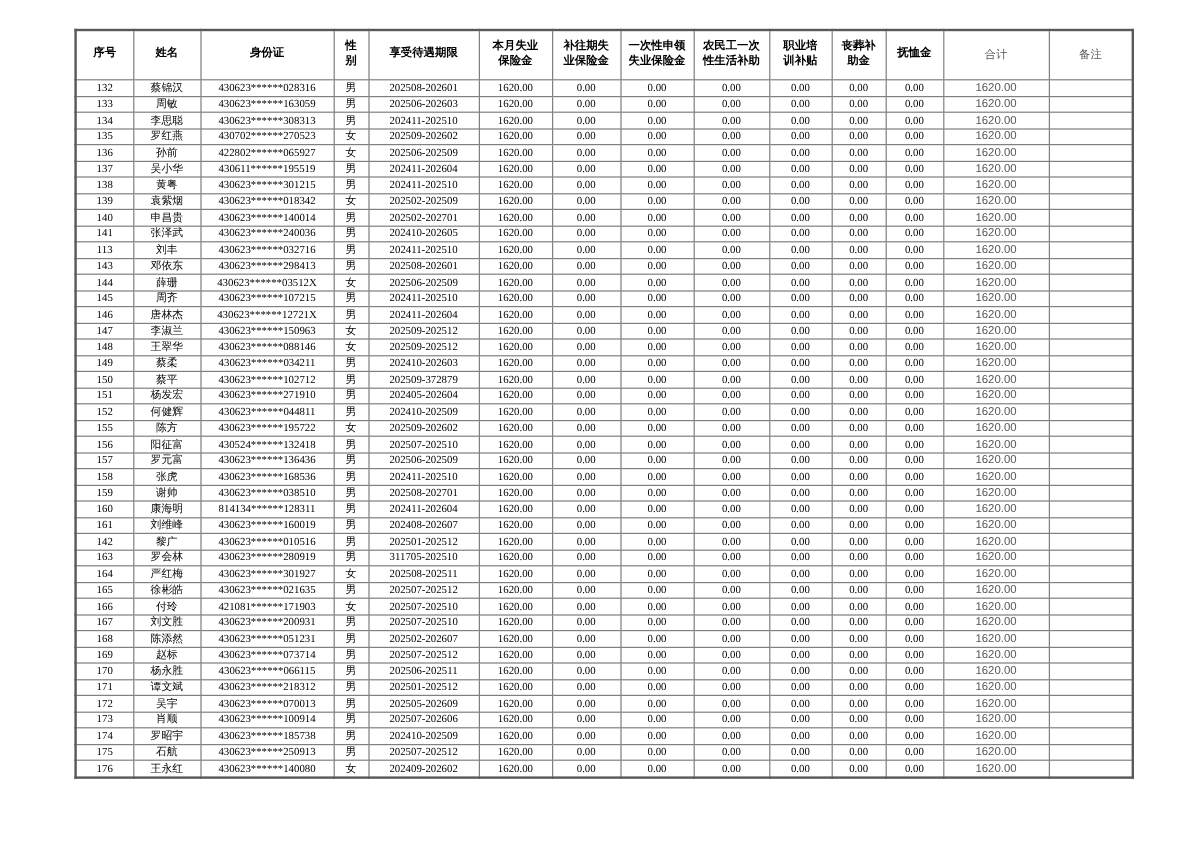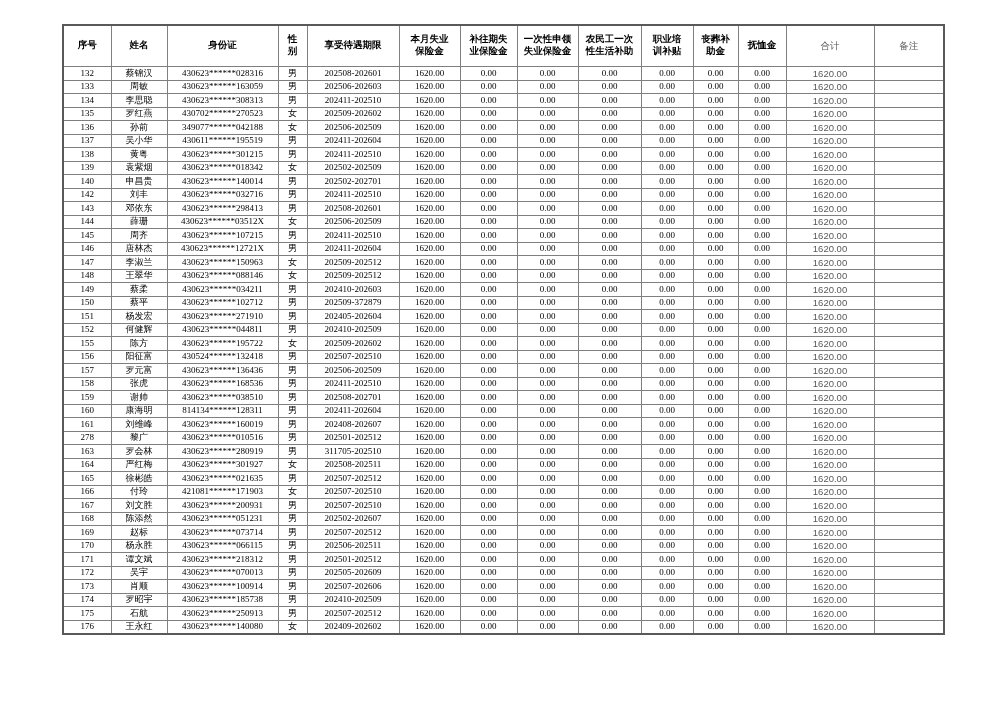--- a/index.html
+++ b/index.html
@@ -175,21 +175,21 @@
           <td class="col-migrant">0.00</td>
           <td class="col-training">0.00</td>
           <td class="col-funeral">0.00</td>
           <td class="col-pension">0.00</td>
           <td class="col-total">1620.00</td>
           <td class="col-remark"></td>
         </tr>
         <tr>
           <td class="col-index">136</td>
           <td class="col-name">孙前</td>
-          <td class="col-id">349077******042188</td>
+          <td class="col-id">422802******065927</td>
           <td class="col-gender">女</td>
           <td class="col-period">202506-202509</td>
           <td class="col-monthly">1620.00</td>
           <td class="col-backpay">0.00</td>
           <td class="col-onetime">0.00</td>
           <td class="col-migrant">0.00</td>
           <td class="col-training">0.00</td>
           <td class="col-funeral">0.00</td>
           <td class="col-pension">0.00</td>
           <td class="col-total">1620.00</td>
@@ -253,21 +253,37 @@
           <td class="col-backpay">0.00</td>
           <td class="col-onetime">0.00</td>
           <td class="col-migrant">0.00</td>
           <td class="col-training">0.00</td>
           <td class="col-funeral">0.00</td>
           <td class="col-pension">0.00</td>
           <td class="col-total">1620.00</td>
           <td class="col-remark"></td>
         </tr>
         <tr>
-          <td class="col-index">142</td>
+          <td class="col-index">141</td>
+          <td class="col-name">张泽武</td>
+          <td class="col-id">430623******240036</td>
+          <td class="col-gender">男</td>
+          <td class="col-period">202410-202605</td>
+          <td class="col-monthly">1620.00</td>
+          <td class="col-backpay">0.00</td>
+          <td class="col-onetime">0.00</td>
+          <td class="col-migrant">0.00</td>
+          <td class="col-training">0.00</td>
+          <td class="col-funeral">0.00</td>
+          <td class="col-pension">0.00</td>
+          <td class="col-total">1620.00</td>
+          <td class="col-remark"></td>
+        </tr>
+        <tr>
+          <td class="col-index">113</td>
           <td class="col-name">刘丰</td>
           <td class="col-id">430623******032716</td>
           <td class="col-gender">男</td>
           <td class="col-period">202411-202510</td>
           <td class="col-monthly">1620.00</td>
           <td class="col-backpay">0.00</td>
           <td class="col-onetime">0.00</td>
           <td class="col-migrant">0.00</td>
           <td class="col-training">0.00</td>
           <td class="col-funeral">0.00</td>
@@ -541,21 +557,21 @@
           <td class="col-backpay">0.00</td>
           <td class="col-onetime">0.00</td>
           <td class="col-migrant">0.00</td>
           <td class="col-training">0.00</td>
           <td class="col-funeral">0.00</td>
           <td class="col-pension">0.00</td>
           <td class="col-total">1620.00</td>
           <td class="col-remark"></td>
         </tr>
         <tr>
-          <td class="col-index">278</td>
+          <td class="col-index">142</td>
           <td class="col-name">黎广</td>
           <td class="col-id">430623******010516</td>
           <td class="col-gender">男</td>
           <td class="col-period">202501-202512</td>
           <td class="col-monthly">1620.00</td>
           <td class="col-backpay">0.00</td>
           <td class="col-onetime">0.00</td>
           <td class="col-migrant">0.00</td>
           <td class="col-training">0.00</td>
           <td class="col-funeral">0.00</td>

